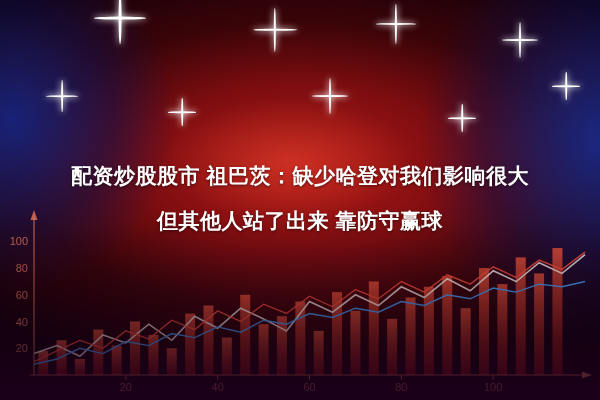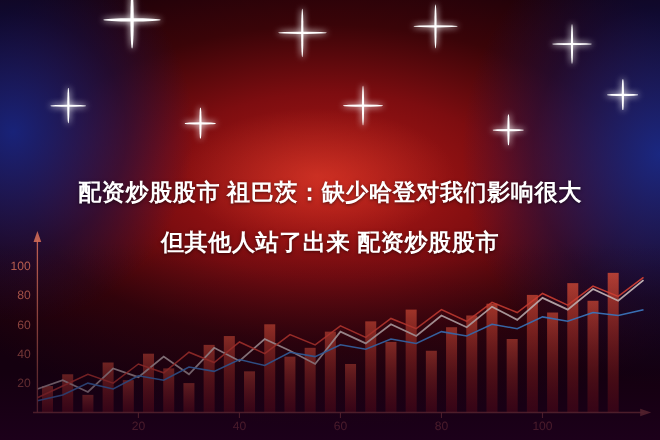--- a/index.html
+++ b/index.html
@@ -207,16 +207,16 @@
       <div class="star" style="left: 502px; top: 22px; width: 36px; height: 36px; --w: 36px; --t: 1.98px;"></div>
       <div class="star" style="left: 46px; top: 80px; width: 32px; height: 32px; --w: 32px; --t: 1.76px;"></div>
       <div class="star" style="left: 168px; top: 98px; width: 28px; height: 28px; --w: 28px; --t: 1.54px;"></div>
       <div class="star" style="left: 312px; top: 78px; width: 36px; height: 36px; --w: 36px; --t: 1.98px;"></div>
       <div class="star" style="left: 448px; top: 104px; width: 28px; height: 28px; --w: 28px; --t: 1.54px;"></div>
       <div class="star" style="left: 552px; top: 72px; width: 28px; height: 28px; --w: 28px; --t: 1.54px;"></div>
     </div>
 
   <div class="headline">
     <div class="line1">配资炒股股市 祖巴茨：缺少哈登对我们影响很大</div>
-    <div class="line2">但其他人站了出来 配资炒股股市</div>
+    <div class="line2">但其他人站了出来 靠防守赢球</div>
   </div>
 
 </div>
 
 </body></html>

